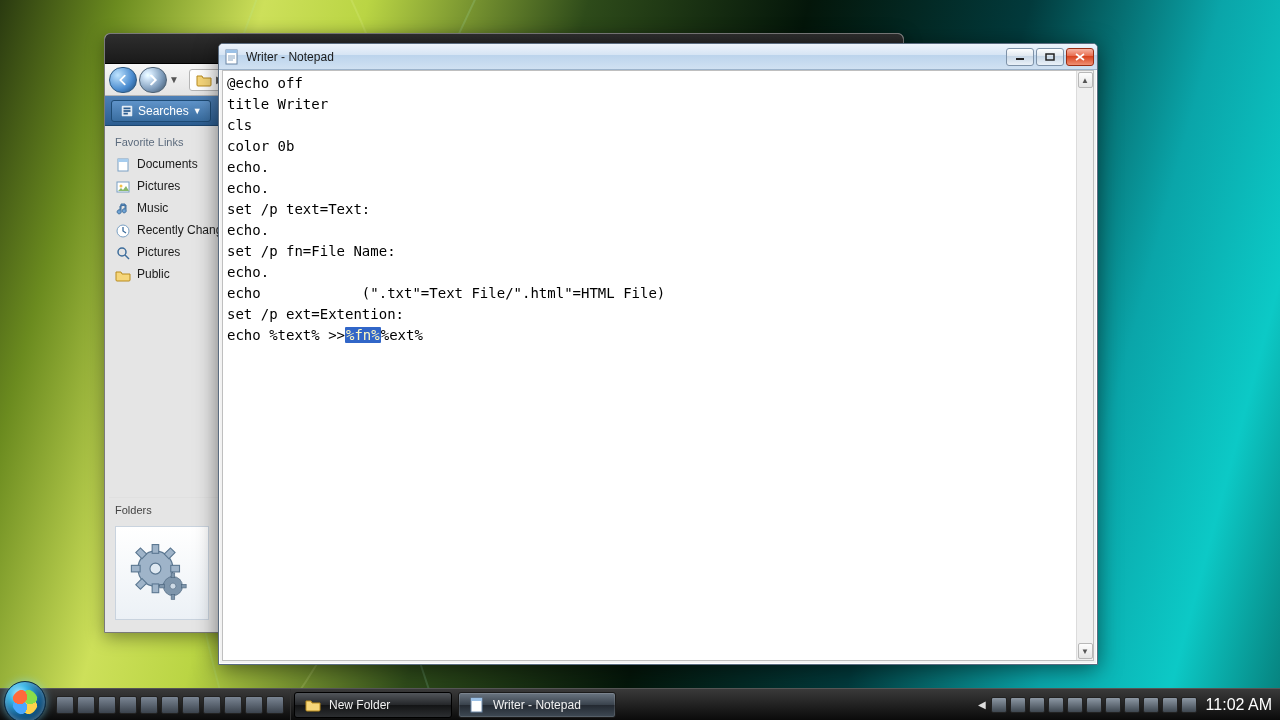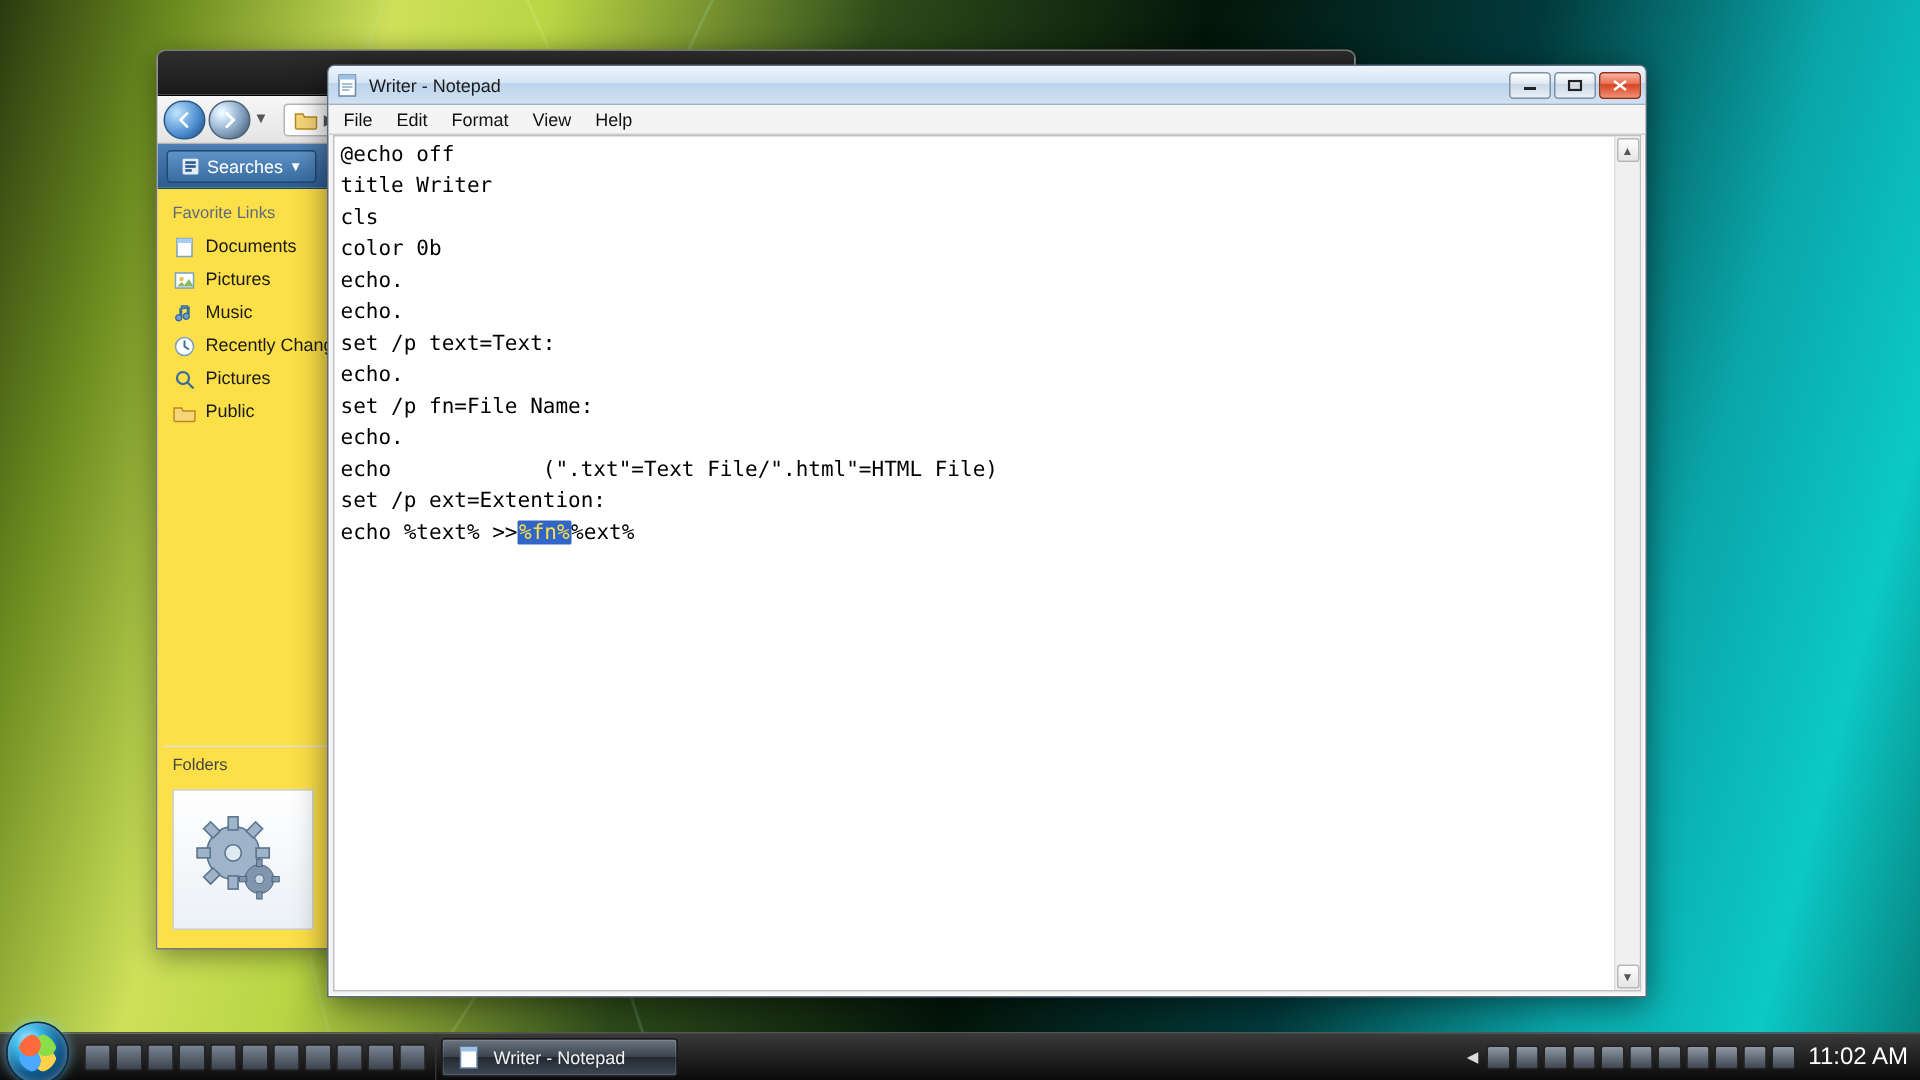--- a/index.html
+++ b/index.html
@@ -73,21 +73,21 @@
   }
   #explorer .orgbar .orgbtn {
     display:flex; align-items:center; gap:4px;
     padding:3px 8px; border-radius:3px;
     background:linear-gradient(#5f93c9,#396da0);
     border:1px solid #1e4b75;
   }
   .orgarrow { font-size:9px; }
   #explorer .body { display:flex; height:calc(100% - 92px); }
   #explorer .sidebar {
-    width:150px; background:#fde047;
+    width:150px; background:#e5e5e5;
     border-right:1px solid #d9d9d9;
     padding:6px 4px; display:flex; flex-direction:column;
   }
   .favhdr { color:#5c6b7d; font-size:11px; padding:4px 6px 6px; }
   .favlink {
     display:flex; align-items:flex-start; gap:6px;
     padding:3px 6px; color:#1a1a1a; border-radius:2px;
   }
   .favlink svg { width:16px; height:16px; flex:none; }
   .foldhdr {
@@ -147,21 +147,21 @@
     flex:1; background:#fff; border:1px solid #bfbfbf;
     margin:0 3px 3px 3px; position:relative; display:flex;
   }
   #notepad pre {
     flex:1; margin:0; padding:2px 2px 2px 4px;
     font-family:"Lucida Console","Consolas",monospace;
     font-size:14px; line-height:21px; color:#000;
     white-space:pre; overflow:hidden;
   }
   .sel {
-    background:#3166c8; color:#fde047; padding:0 1px;
+    background:#3166c8; color:#fef9c3; padding:0 1px;
     border-radius:1px;
   }
   .vscroll {
     width:17px; background:#f0f0f0;
     border-left:1px solid #dcdcdc;
     display:flex; flex-direction:column; align-items:center;
   }
   .vscroll .sbtn {
     width:15px; height:16px; margin:1px 0;
     background:linear-gradient(#fdfdfd,#e5e5e5);
@@ -370,27 +370,20 @@
         <svg width="10" height="8">
           <rect x="1" y="1" width="8" height="6" fill="none" stroke="#222" stroke-width="1.5"></rect>
         </svg>
       </div>
     <div class="winbtn close">
         <svg width="10" height="8">
           <path d="M1 1 L9 7 M9 1 L1 7" stroke="#fff" stroke-width="1.6"></path>
         </svg>
       </div>
   </div>
-  <div class="menubar" id="menubar">
-      <div class="menuitem">File</div>
-      <div class="menuitem">Edit</div>
-      <div class="menuitem">Format</div>
-      <div class="menuitem">View</div>
-      <div class="menuitem">Help</div>
-    </div>
   <div class="editorwrap">
     <pre id="editor">@echo off
 title Writer
 cls
 color 0b
 echo.
 echo.
 set /p text=Text:
 echo.
 set /p fn=File Name:
@@ -415,20 +408,26 @@
       <div class="qi"></div>
       <div class="qi"></div>
       <div class="qi"></div>
       <div class="qi"></div>
       <div class="qi"></div>
       <div class="qi"></div>
       <div class="qi"></div>
       <div class="qi"></div>
     </div>
   <div id="taskbtns" style="display:flex;align-items:center">
+      <div class="taskbtn">
+        <svg width="16" height="16" viewBox="0 0 16 16">
+          <path d="M1 4h5l1 2h8v7a1 1 0 0 1-1 1H2a1 1 0 0 1-1-1z" fill="#f6d67a" stroke="#b88b1e"></path>
+        </svg>
+        <span>New Folder</span>
+      </div>
       <div class="taskbtn active">
         <svg width="16" height="16" viewBox="0 0 16 16">
           <rect x="2" y="1" width="11" height="14" fill="#fff" stroke="#6a86a5"></rect>
           <rect x="2" y="1" width="11" height="3" fill="#9cc1e6"></rect>
         </svg>
         <span>Writer - Notepad</span>
       </div>
     </div>
   <div class="tray">
     <span class="trayexp">◀</span>

